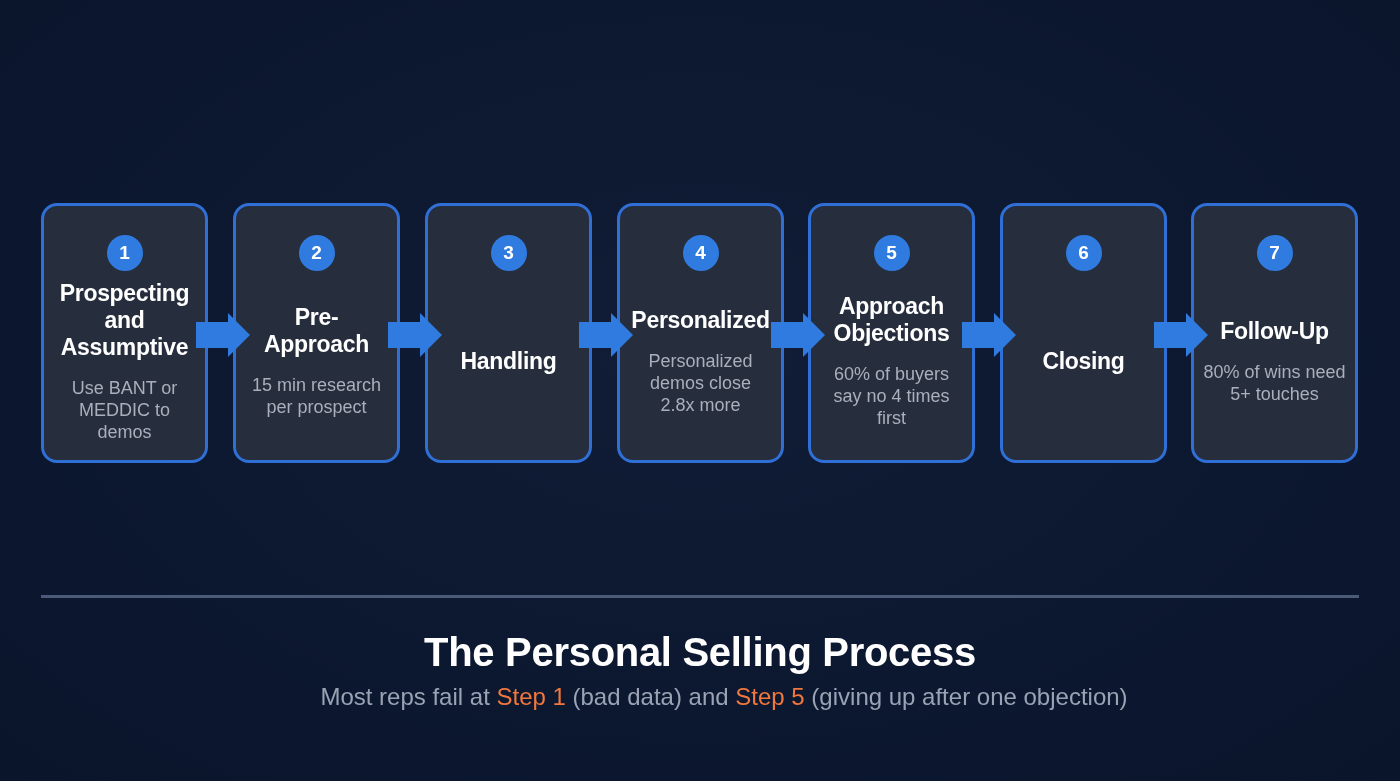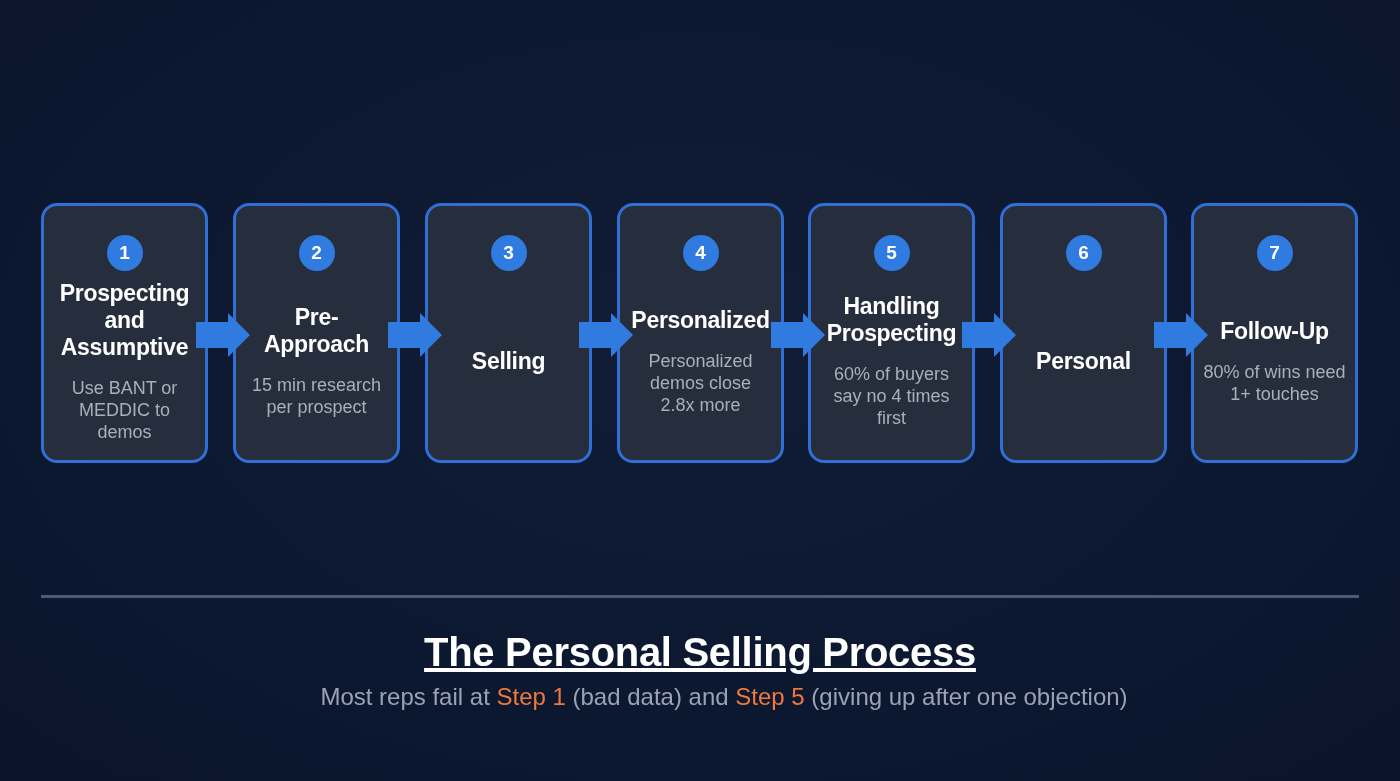--- a/index.html
+++ b/index.html
@@ -43,21 +43,21 @@
   .arrow {
     position: absolute; width: 54px; height: 44px;
   }
   .divider {
     position: absolute; left: 41px; top: 595px; width: 1318px; height: 3px;
     background: #4a5a78;
   }
   .footer-title {
     position: absolute; left: 0; right: 0; top: 628px;
     text-align: center; color: #ffffff; font-weight: bold;
-    font-size: 40px; line-height: 48px; letter-spacing: -0.3px; text-decoration: underline;
+    font-size: 40px; line-height: 48px; letter-spacing: -0.3px;
   }
   .footer-sub {
     position: absolute; left: 0; right: 0; top: 682px;
     text-align: center; color: #9aa3b4; font-size: 24px; line-height: 30px; padding-left: 48px;
   }
   .hl { color: #f0773e; }
 </style>
 </head>
 <body>
 
@@ -75,52 +75,52 @@
     <div class="badge">2</div>
     <div class="content">
       <div class="title" style="width:110px">Pre-Approach</div>
       <div class="desc" style="width:150px">15 min research per prospect</div>
     </div>
   </div>
 
   <div class="card" style="left:425px">
     <div class="badge">3</div>
     <div class="content">
-      <div class="title">Selling</div>
+      <div class="title">Handling</div>
     </div>
   </div>
 
   <div class="card" style="left:617px">
     <div class="badge">4</div>
     <div class="content">
       <div class="title">Personalized</div>
       <div class="desc" style="width:120px">Personalized demos close 2.8x more</div>
     </div>
   </div>
 
   <div class="card" style="left:808px">
     <div class="badge">5</div>
     <div class="content">
-      <div class="title" style="width:140px">Handling Prospecting</div>
+      <div class="title" style="width:140px">Approach Objections</div>
       <div class="desc" style="width:135px">60% of buyers say no 4 times first</div>
     </div>
   </div>
 
   <div class="card" style="left:1000px">
     <div class="badge">6</div>
     <div class="content">
-      <div class="title">Personal</div>
+      <div class="title">Closing</div>
     </div>
   </div>
 
   <div class="card" style="left:1191px">
     <div class="badge">7</div>
     <div class="content">
       <div class="title">Follow-Up</div>
-      <div class="desc" style="width:150px">80% of wins need 1+ touches</div>
+      <div class="desc" style="width:150px">80% of wins need 5+ touches</div>
     </div>
   </div>
 
   <svg class="arrow" style="left:196px; top:313px" viewBox="0 0 54 44">
     <polygon points="0,9 32,9 32,0 54,22 32,44 32,35 0,35" fill="#2f7be0"></polygon>
   </svg>
   <svg class="arrow" style="left:388px; top:313px" viewBox="0 0 54 44">
     <polygon points="0,9 32,9 32,0 54,22 32,44 32,35 0,35" fill="#2f7be0"></polygon>
   </svg>
   <svg class="arrow" style="left:579px; top:313px" viewBox="0 0 54 44">

